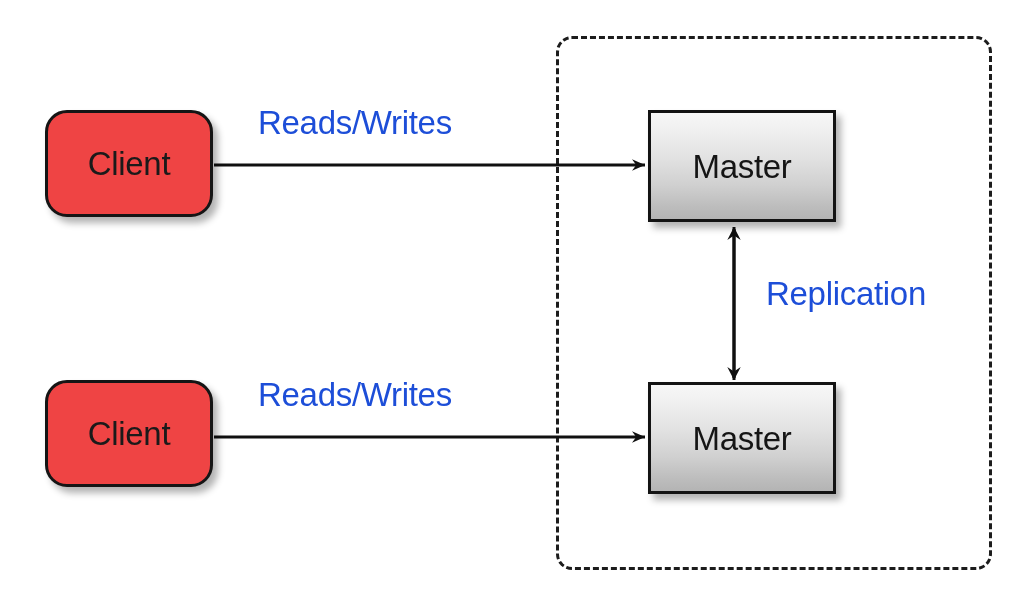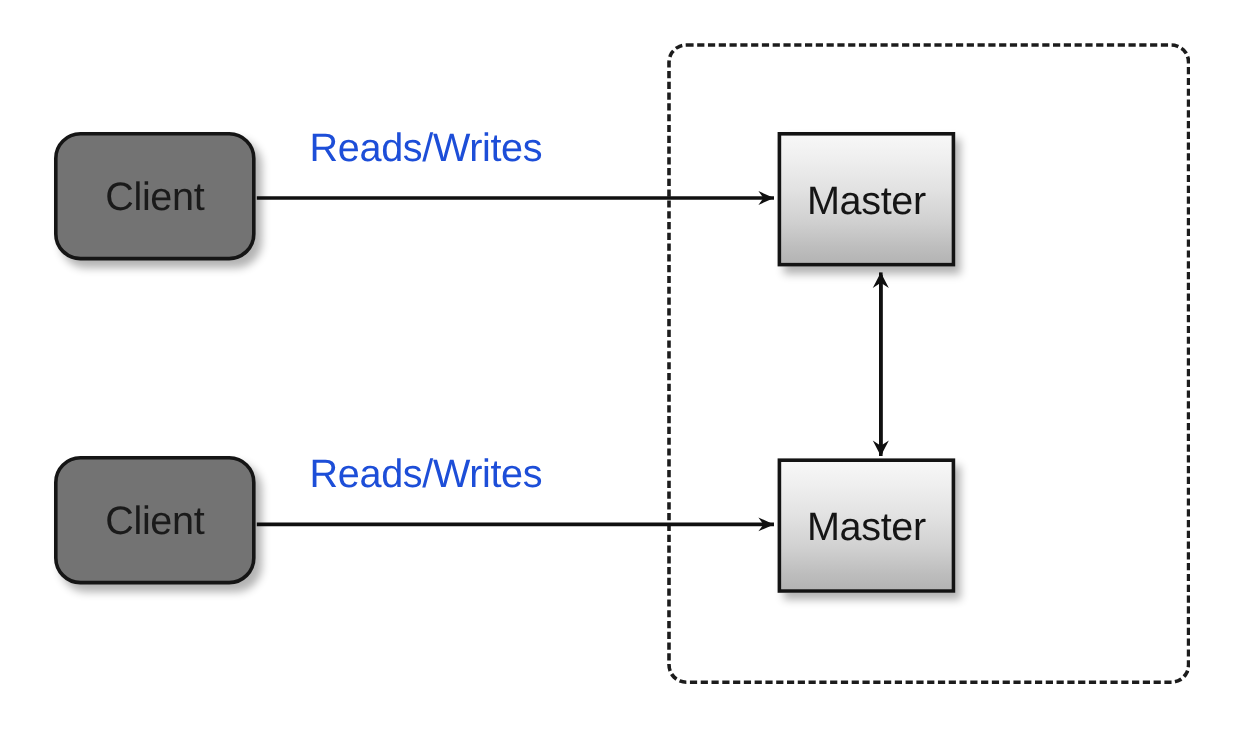--- a/index.html
+++ b/index.html
@@ -36,41 +36,41 @@
     border-radius: 16px;
     background: transparent;
   }
 
   
   .node-client {
     position: absolute;
     width: 168px;
     height: 107px;
     box-sizing: border-box;
-    background: #737373;
+    background: #ef4444;
     border: 3px solid #151515;
     border-radius: 22px;
     box-shadow: 5px 6px 7px rgba(0, 0, 0, 0.30);
     display: flex;
     align-items: center;
     justify-content: center;
   }
   .node-client .node-label {
     font-size: 33px;
     color: #1a1a1a;
     line-height: 1;
     letter-spacing: -0.3px;
   }
   #client-top    { left: 45px; top: 110px; }
   #client-bottom { left: 45px; top: 380px; }
 
   
   .node-master {
     position: absolute;
-    width: 148px;
+    width: 188px;
     height: 112px;
     box-sizing: border-box;
     border: 3px solid #131313;
     background: linear-gradient(to bottom,
                 #f7f7f7 0%,
                 #efefef 18%,
                 #e2e2e2 42%,
                 #d0d0d0 68%,
                 #bdbdbd 88%,
                 #b4b4b4 100%);
@@ -154,14 +154,15 @@
   </div>
 
   <div class="node-master" id="master-bottom">
     <span class="node-label">Master</span>
   </div>
 
   <div class="edge-label" id="label-rw-top">Reads/Writes</div>
 
   <div class="edge-label" id="label-rw-bottom">Reads/Writes</div>
 
+  <div class="edge-label" id="label-replication">Replication</div>
 
 </div>
 
 </body></html>

